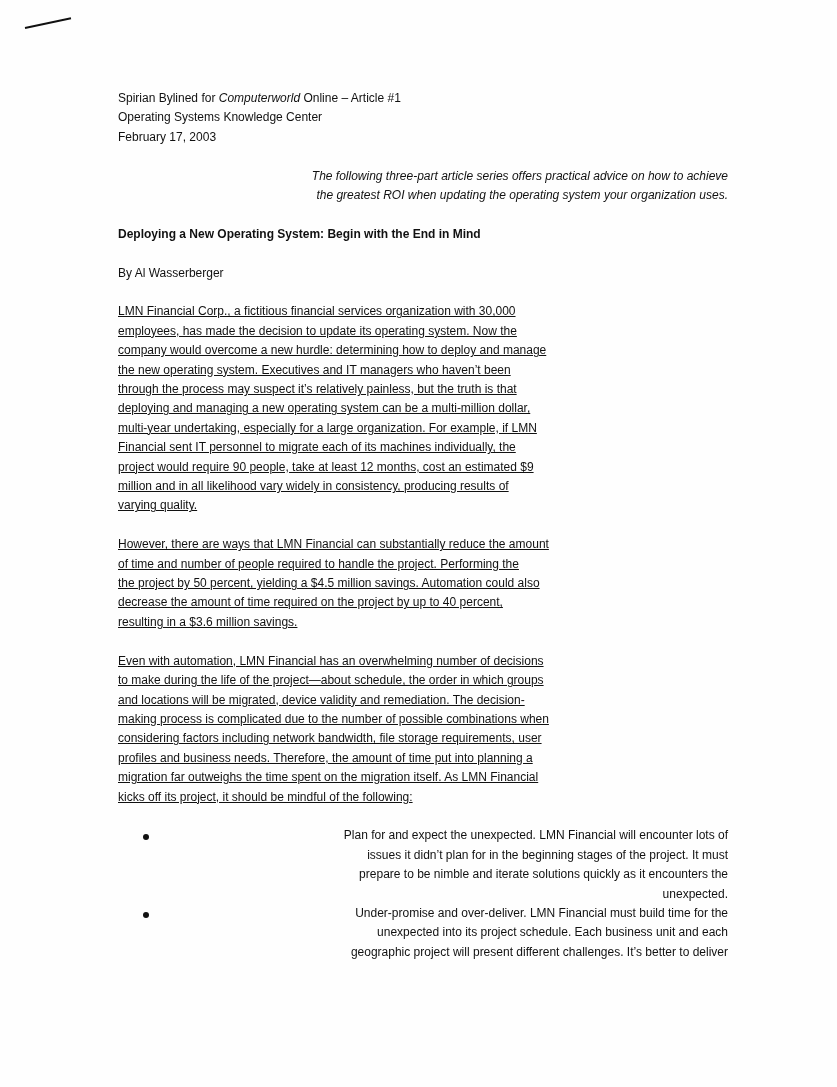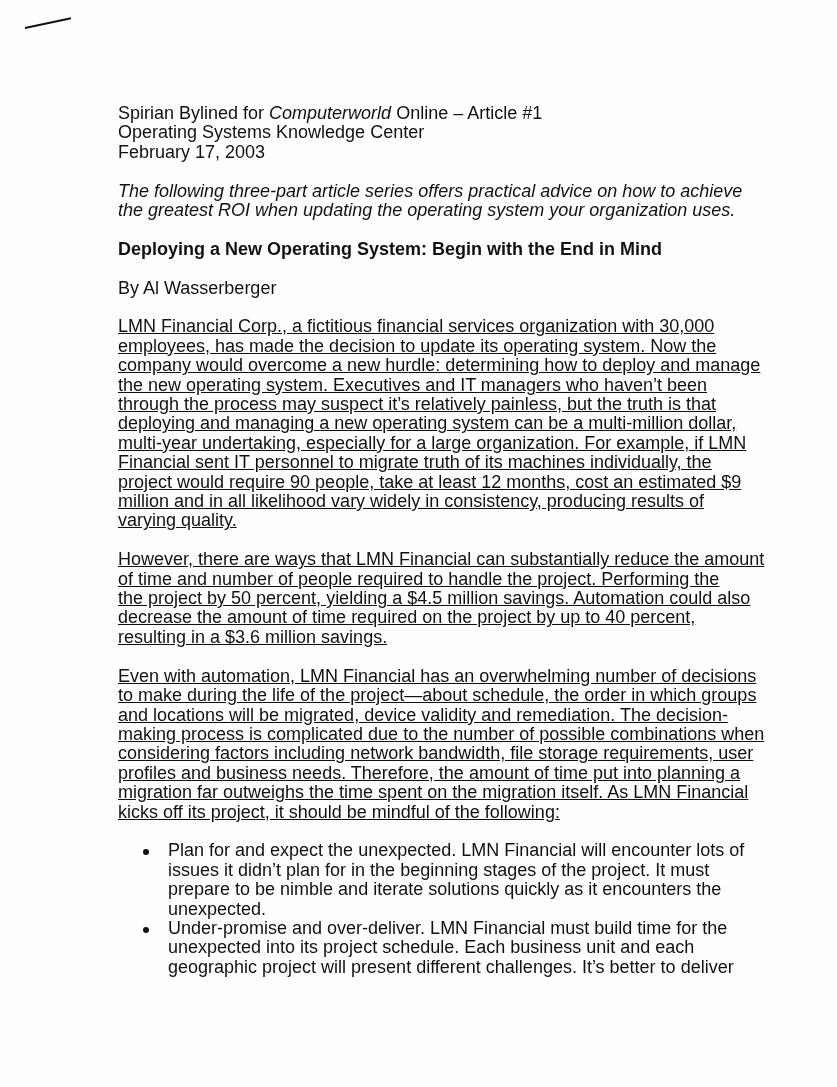--- a/index.html
+++ b/index.html
@@ -6,31 +6,31 @@
     body {
       width: 837px; height: 1087px; position: relative; overflow: hidden;
       font-family: "Liberation Sans", sans-serif; color: #111111;
     }
     .page { position: absolute; left: 0; top: 0; width: 837px; height: 1087px; background: #fefefe; }
     .pen-mark {
       position: absolute; left: 25px; top: 27px; width: 47px; height: 2px;
       background: #111; transform: rotate(-12deg); transform-origin: left center;
     }
     .content {
-      position: absolute; left: 118px; top: 104px; width: 610px;
-      font-size: 18px; line-height: 19.4px;
+      position: absolute; left: 118px; top: 89px; width: 610px;
+      font-size: 12px; line-height: 19.4px;
     }
     .line { display: block; white-space: nowrap; }
     .header-block { margin: 0; }
     .intro { margin-top: 19.4px; font-style: italic; text-align: right; }
     .title { margin-top: 19.4px; font-weight: bold; }
     .byline { margin-top: 19.4px; }
     .para { margin-top: 19.4px; text-decoration: underline; }
     .bullets { margin-top: 19.4px; padding: 0; list-style: none; }
-    .bullet { position: relative; padding-left: 50px; }
+    .bullet { position: relative; padding-left: 50px; text-align: right; }
     .bullet-dot {
       position: absolute; left: 25px; top: 8px; width: 6px; height: 6px;
       border-radius: 50%; background: #111;
     }
     em { font-style: italic; }
   </style>
 </head>
 <body>
 
 <div class="page">
@@ -53,21 +53,21 @@
     <div class="byline">By Al Wasserberger</div>
 
     <div class="para">
       <span class="line">LMN Financial Corp., a fictitious financial services organization with 30,000</span>
       <span class="line">employees, has made the decision to update its operating system.  Now the</span>
       <span class="line">company would overcome a new hurdle:  determining how to deploy and manage</span>
       <span class="line">the new operating system.  Executives and IT managers who haven’t been</span>
       <span class="line">through the process may suspect it’s relatively painless, but the truth is that</span>
       <span class="line">deploying and managing a new operating system can be a multi-million dollar,</span>
       <span class="line">multi-year undertaking, especially for a large organization.  For example, if LMN</span>
-      <span class="line">Financial sent IT personnel to migrate truth of its machines individually, the</span>
+      <span class="line">Financial sent IT personnel to migrate each of its machines individually, the</span>
       <span class="line">project would require 90 people, take at least 12 months, cost an estimated $9</span>
       <span class="line">million and in all likelihood vary widely in consistency, producing results of</span>
       <span class="line">varying quality.</span>
     </div>
 
     <div class="para">
       <span class="line">However, there are ways that LMN Financial can substantially reduce the amount</span>
       <span class="line">of time and number of people required to handle the project.  Performing the</span>
       <span class="line">the project by 50 percent, yielding a $4.5 million savings.  Automation could also</span>
       <span class="line">decrease the amount of time required on the project by up to 40 percent,</span>

